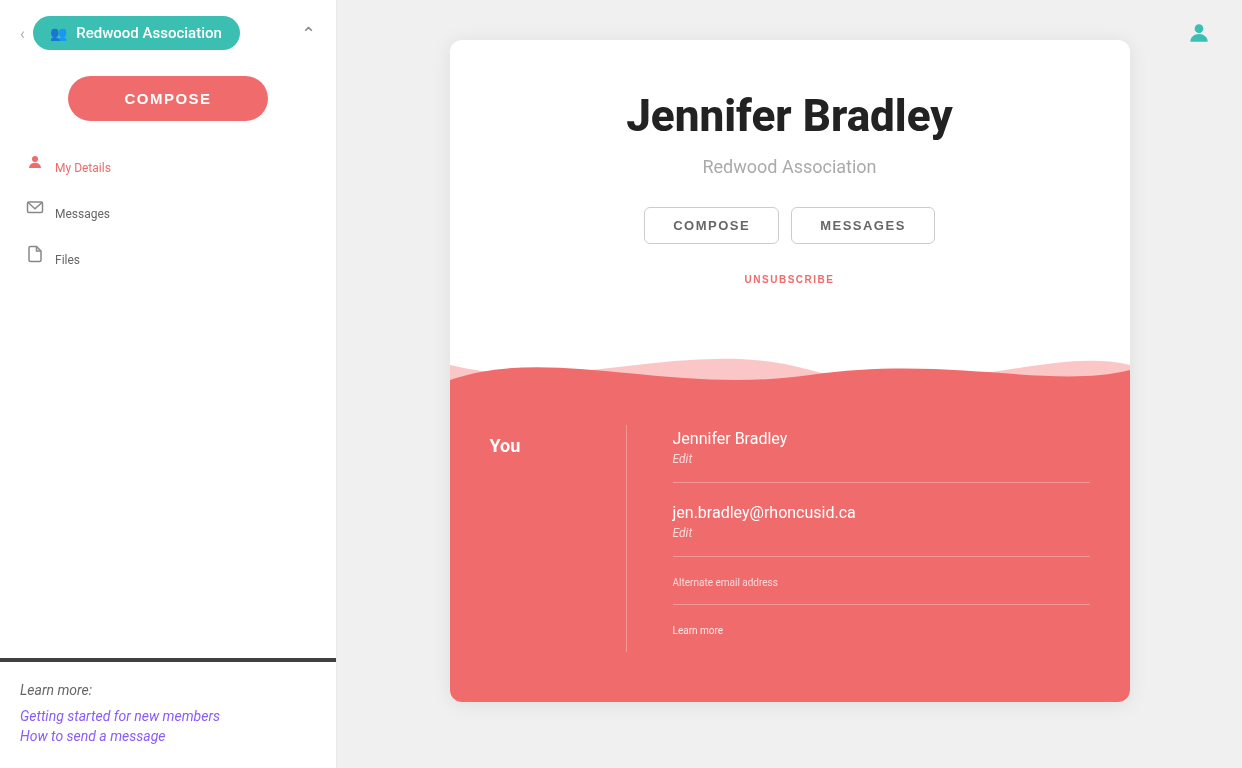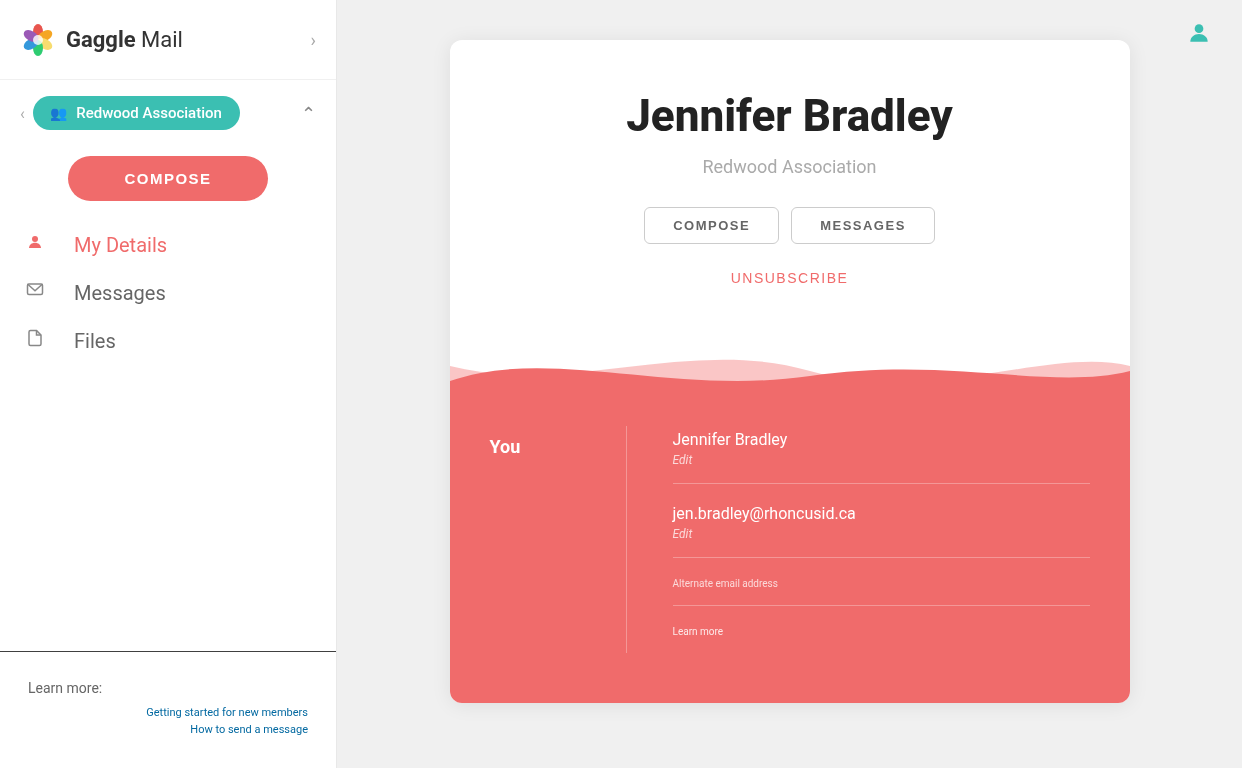--- a/index.html
+++ b/index.html
@@ -111,64 +111,64 @@
       width: 200px;
     }
 
     .nav-items {
       list-style: none;
       padding: 0 10px;
     }
 
     .nav-item {
       display: flex;
-      align-items: flex-start;
-      gap: 28px;
+      align-items: flex-end;
+      gap: 9px;
       padding: 12px 14px;
       border-radius: 8px;
       cursor: pointer;
-      font-size: 20px;
+      font-size: 12px;
       color: #666;
     }
 
     .nav-item.active {
       color: #f06b6b;
     }
 
     .nav-icon {
       font-size: 18px;
       width: 22px;
       text-align: center;
       color: inherit;
     }
 
     .nav-separator {
       height: 20px;
     }
 
     .sidebar-footer {
       margin-top: auto;
-      padding: 28px;
-      border-top: 1px solid #404040;
+      padding: 20px;
+      border-top: 4px solid #404040;
+      font-style: italic;
     }
 
     .learn-more-label {
       font-size: 14px;
       color: #666;
       margin-bottom: 10px;
     }
 
     .learn-more-link {
       display: block;
-      color: #0369a1;
-      font-size: 11px;
+      color: #8b5cf6;
+      font-size: 14px;
       text-decoration: none;
       margin-bottom: 4px;
       cursor: pointer;
-      text-align: right;
     }
 
     
     .main-content {
       flex: 1;
       display: flex;
       align-items: flex-start;
       justify-content: center;
       padding: 40px 30px;
       overflow-y: auto;
@@ -225,22 +225,22 @@
       padding: 10px 28px;
       font-size: 13px;
       font-weight: 700;
       letter-spacing: 1.5px;
       cursor: pointer;
       text-transform: uppercase;
     }
 
     .unsubscribe-btn {
       color: #f06b6b;
-      font-size: 14px;
-      font-weight: 400;
+      font-size: 10px;
+      font-weight: 700;
       letter-spacing: 1.5px;
       text-transform: uppercase;
       background: none;
       border: none;
       cursor: pointer;
       margin-bottom: 10px;
     }
 
     
     .wave-section {
@@ -313,39 +313,20 @@
       font-size: 10px;
       color: rgba(255,255,255,0.85);
       cursor: pointer;
     }
   </style>
 </head>
 <body>
 
 <div class="sidebar">
 
-  <div class="sidebar-header">
-    <div class="logo-container">
-
-      <svg width="36" height="36" viewBox="0 0 36 36">
-
-        <ellipse cx="18" cy="10" rx="5" ry="8" fill="#e8554e" transform="rotate(0 18 18)"></ellipse>
-        <ellipse cx="18" cy="10" rx="5" ry="8" fill="#f5a623" transform="rotate(60 18 18)"></ellipse>
-        <ellipse cx="18" cy="10" rx="5" ry="8" fill="#f7dc6f" transform="rotate(120 18 18)"></ellipse>
-        <ellipse cx="18" cy="10" rx="5" ry="8" fill="#2ecc71" transform="rotate(180 18 18)"></ellipse>
-        <ellipse cx="18" cy="10" rx="5" ry="8" fill="#3498db" transform="rotate(240 18 18)"></ellipse>
-        <ellipse cx="18" cy="10" rx="5" ry="8" fill="#9b59b6" transform="rotate(300 18 18)"></ellipse>
-        <circle cx="18" cy="18" r="5" fill="#fff" opacity="0.8"></circle>
-      </svg>
-      <span class="logo-text">
-        <strong>Gaggle</strong>&nbsp;<span>Mail</span>
-      </span>
-    </div>
-    <span class="sidebar-toggle">›</span>
-  </div>
 
   <div class="group-selector-row">
     <span class="arrow-left">‹</span>
     <div class="group-badge">
       <span class="group-badge-icon">👥</span>
       <span>Redwood Association</span>
     </div>
     <span class="group-chevron">⌃</span>
   </div>
 

